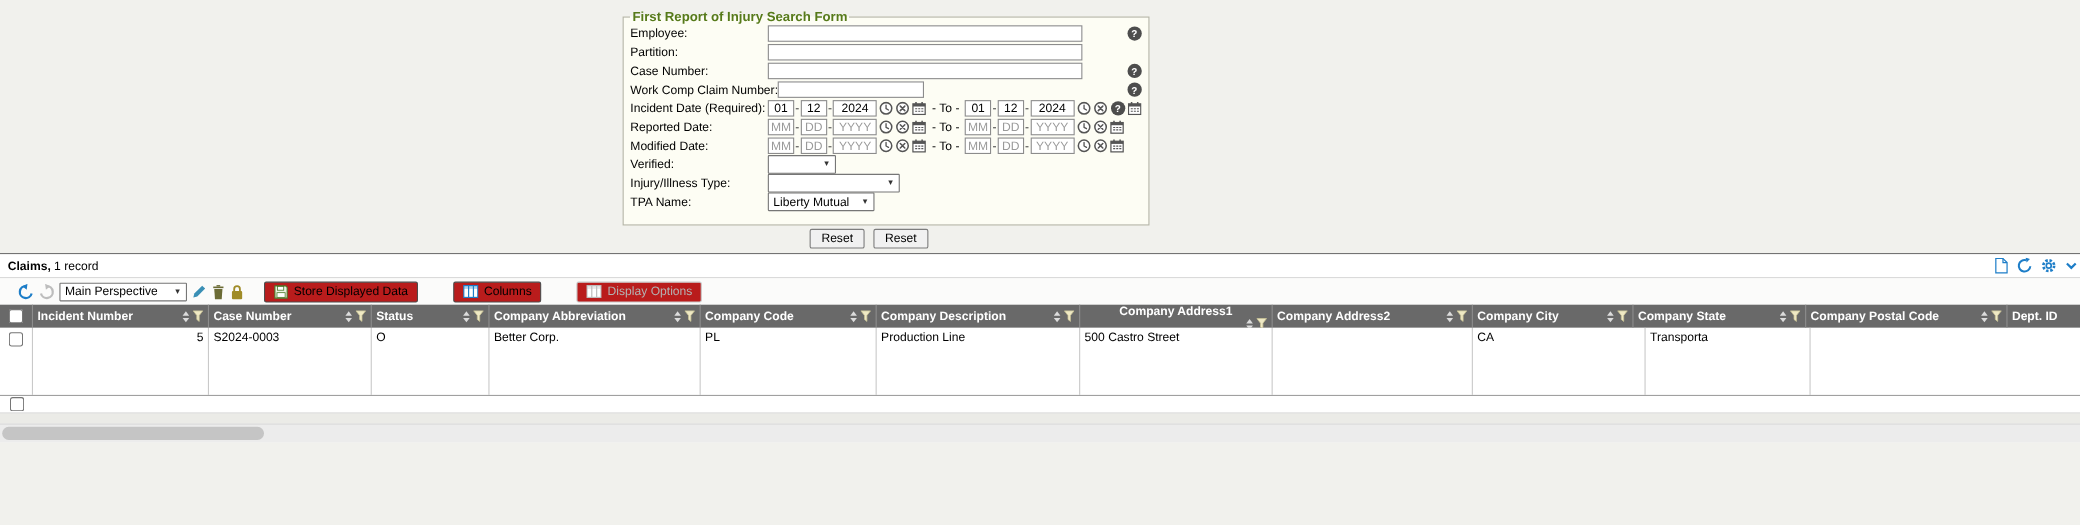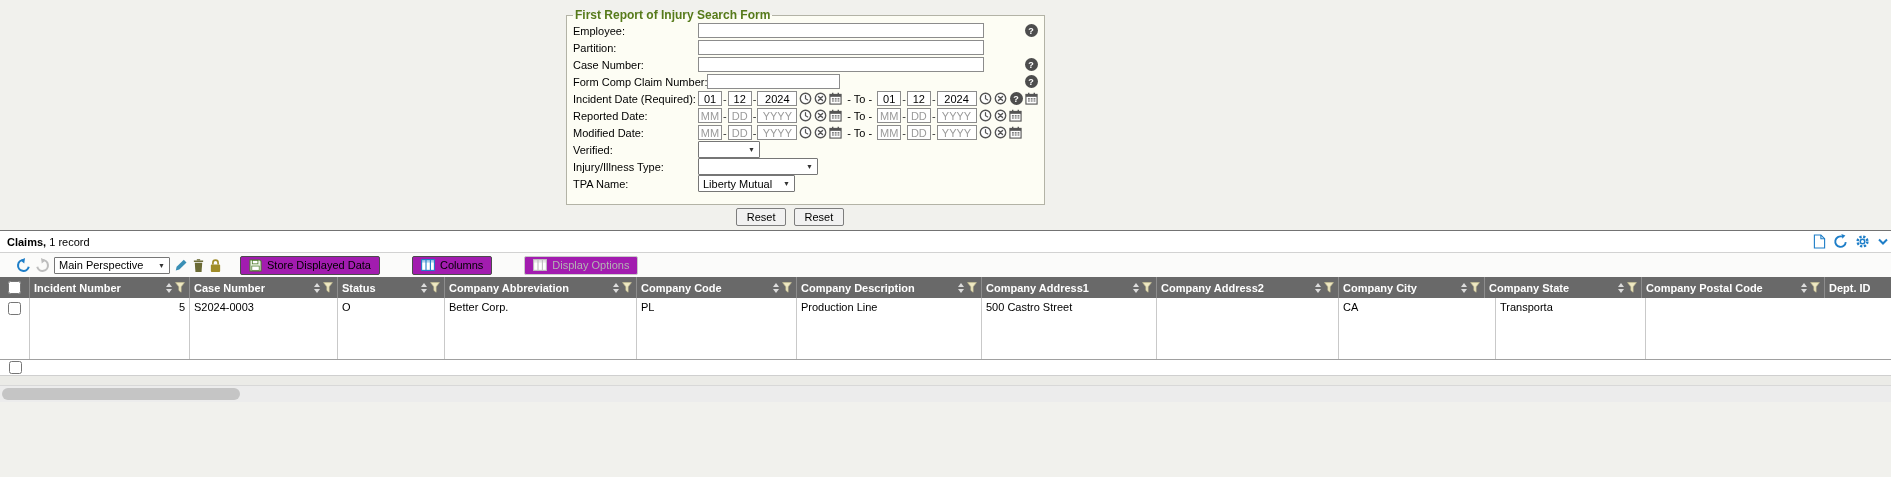--- a/index.html
+++ b/index.html
@@ -29,21 +29,21 @@
 .w62{width:62px}.w120{width:120px}.w97{width:97px}.w112{width:116px}
 .form-buttons{width:448px;margin-left:566px;margin-top:3px;text-align:center}
 .btn{font:11px "Liberation Sans",sans-serif;background:#f1f1f1;border:1px solid #7d7d7d;border-radius:2px;padding:2px 10px;margin:0 2px}
 
 
 .claims-section{margin-top:4px;background:#fff;border-top:1px solid #737373}
 .claims-bar{height:22px;display:flex;align-items:center;padding:0 7px;border-bottom:1px solid #d2d2d2;overflow:hidden}
 .bar-icons{margin-left:auto;display:flex;align-items:center;gap:7px}
 .edgecut{margin-right:-5px}
 .toolbar{height:24px;display:flex;align-items:center;gap:4px;padding:0 16px;background:#fbfbfa}
-.tbtn{display:inline-flex;align-items:center;gap:5px;background:#a21caf;border:1px solid #4c4c4c;border-radius:2px;font:11px "Liberation Sans",sans-serif;padding:2px 8px;height:19px;white-space:nowrap}
+.tbtn{display:inline-flex;align-items:center;gap:5px;background:#b91c1c;border:1px solid #4c4c4c;border-radius:2px;font:11px "Liberation Sans",sans-serif;padding:2px 8px;height:19px;white-space:nowrap}
 .tbtn.disabled{border-color:#c9c9c9;color:#b3b3b3}
 .ml14{margin-left:14px}.ml28{margin-left:28px}
 
 
 .grid{width:1975px}
 .thead{display:flex;height:21px;background:#696969}
 .th{flex:0 0 auto;display:flex;align-items:center;padding:0 4px;border-right:1px solid #8d8d8d;color:#fff;font-weight:bold;overflow:hidden}
 .thlabel{white-space:nowrap}
 .hctrl{margin-left:auto;display:flex;align-items:center;gap:3px;padding-left:4px}
 .sort{display:flex;flex-direction:column;gap:2px}
@@ -143,21 +143,21 @@
       <input type="text" class="ftext wide" value="" style="">
     </div>
 
     <div class="frow">
       <label class="flabel">Case Number:</label>
       <input type="text" class="ftext wide" value="" style="">
       <span class="help">?</span>
     </div>
 
     <div class="frow">
-      <label class="flabel">Form Comp Claim Number:</label>
+      <label class="flabel">Work Comp Claim Number:</label>
       <input type="text" class="ftext short" value="" style="">
       <span class="help">?</span>
     </div>
 
     <div class="frow">
       <label class="flabel">Incident Date (Required):</label>
       <input class="fdate" value="01" style="">
       <span class="dash">-</span>
       <input class="fdate" value="12" style="">
       <span class="dash">-</span>
@@ -492,21 +492,21 @@
               <i class="tu"></i>
               <i class="tdn"></i>
             </span>
             <span class="ic">
               <svg width="10" height="11">
                 <use href="#i-funnel"></use>
               </svg>
             </span>
           </span>
         </div>
-        <div class="th" style="width: 175px;">
+        <div class="th" style="width: 175px; flex-direction: column;">
           <span class="thlabel">Company Address1</span>
           <span class="hctrl">
             <span class="sort">
               <i class="tu"></i>
               <i class="tdn"></i>
             </span>
             <span class="ic">
               <svg width="10" height="11">
                 <use href="#i-funnel"></use>
               </svg>

